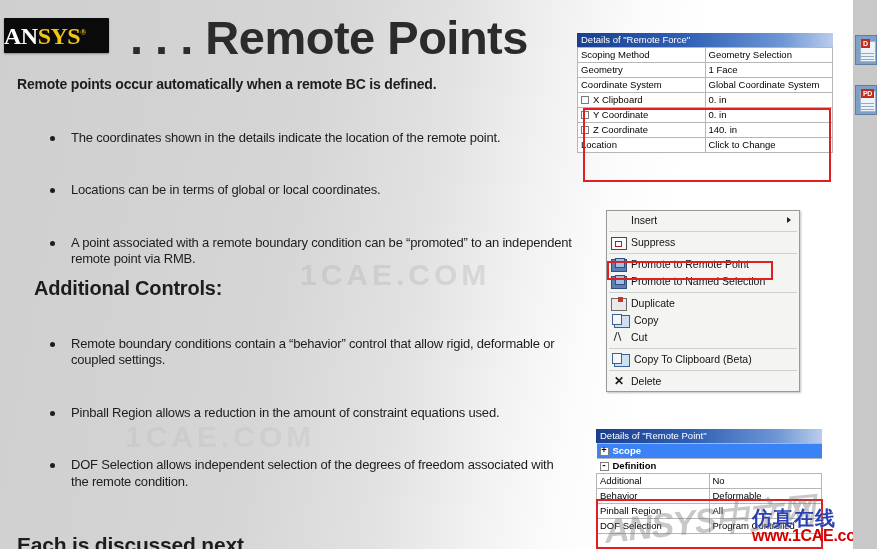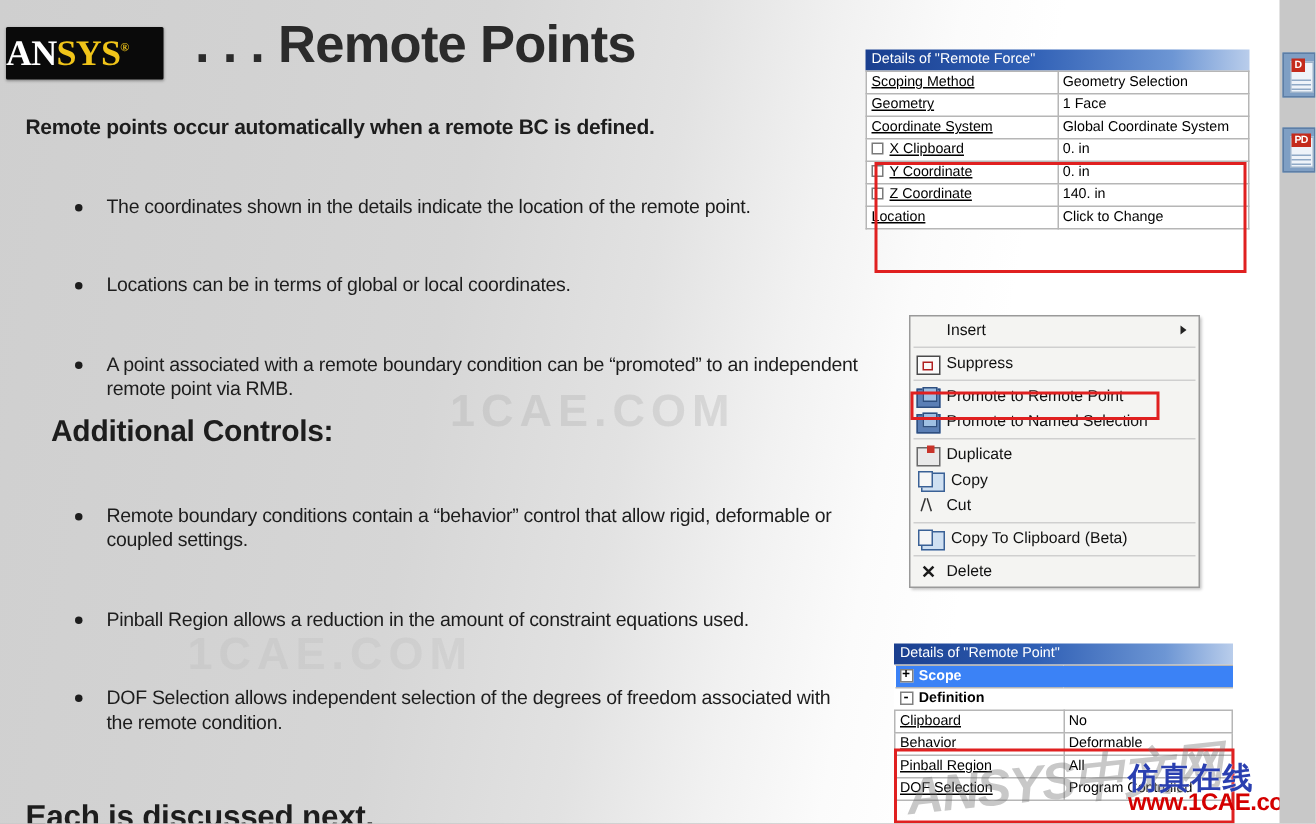--- a/index.html
+++ b/index.html
@@ -81,21 +81,21 @@
     letter-spacing: -0.5px;
     line-height: 1;
   }
   #logo .an { color: #ffffff; }
   #logo .sys { color: #f0c419; }
   #logo .tm { color: #f0c419; font-size: 8px; vertical-align: super; }
 
   #page-title {
     position: absolute;
     left: 130px; top: 10px;
-    font-size: 35px;
+    font-size: 47px;
     font-weight: 700;
     color: #2b2b2b;
     letter-spacing: -0.5px;
     white-space: nowrap;
   }
 
   
   #body-copy {
     position: absolute;
     left: 17px; top: 76px;
@@ -221,21 +221,21 @@
     border: 1px solid #808080;
     background: #ffffff;
     line-height: 7px;
     text-align: center;
     font-size: 9px;
     font-family: "Liberation Mono", monospace;
     color: #000;
     margin-right: 4px;
     vertical-align: middle;
   }
-  td.name { width: 50%; text-decoration: underline; }
+  td.name { width: 50%; }
   td.indent { padding-left: 6px; }
   .chk {
     display: inline-block;
     width: 8px; height: 8px;
     border: 1px solid #7a7a7a;
     background: #fff;
     margin-right: 4px;
     vertical-align: middle;
   }
 
@@ -439,21 +439,21 @@
         <td colspan="2">
           <span class="expander">+</span><span>Scope</span>
         </td>
       </tr>
       <tr class="group">
         <td colspan="2">
           <span class="expander">-</span><span>Definition</span>
         </td>
       </tr>
       <tr>
-        <td class="name">Clipboard</td>
+        <td class="name">Additional</td>
         <td>No</td>
       </tr>
       <tr>
         <td class="name">Behavior</td>
         <td>Deformable</td>
       </tr>
       <tr>
         <td class="name">Pinball Region</td>
         <td>All</td>
       </tr>

